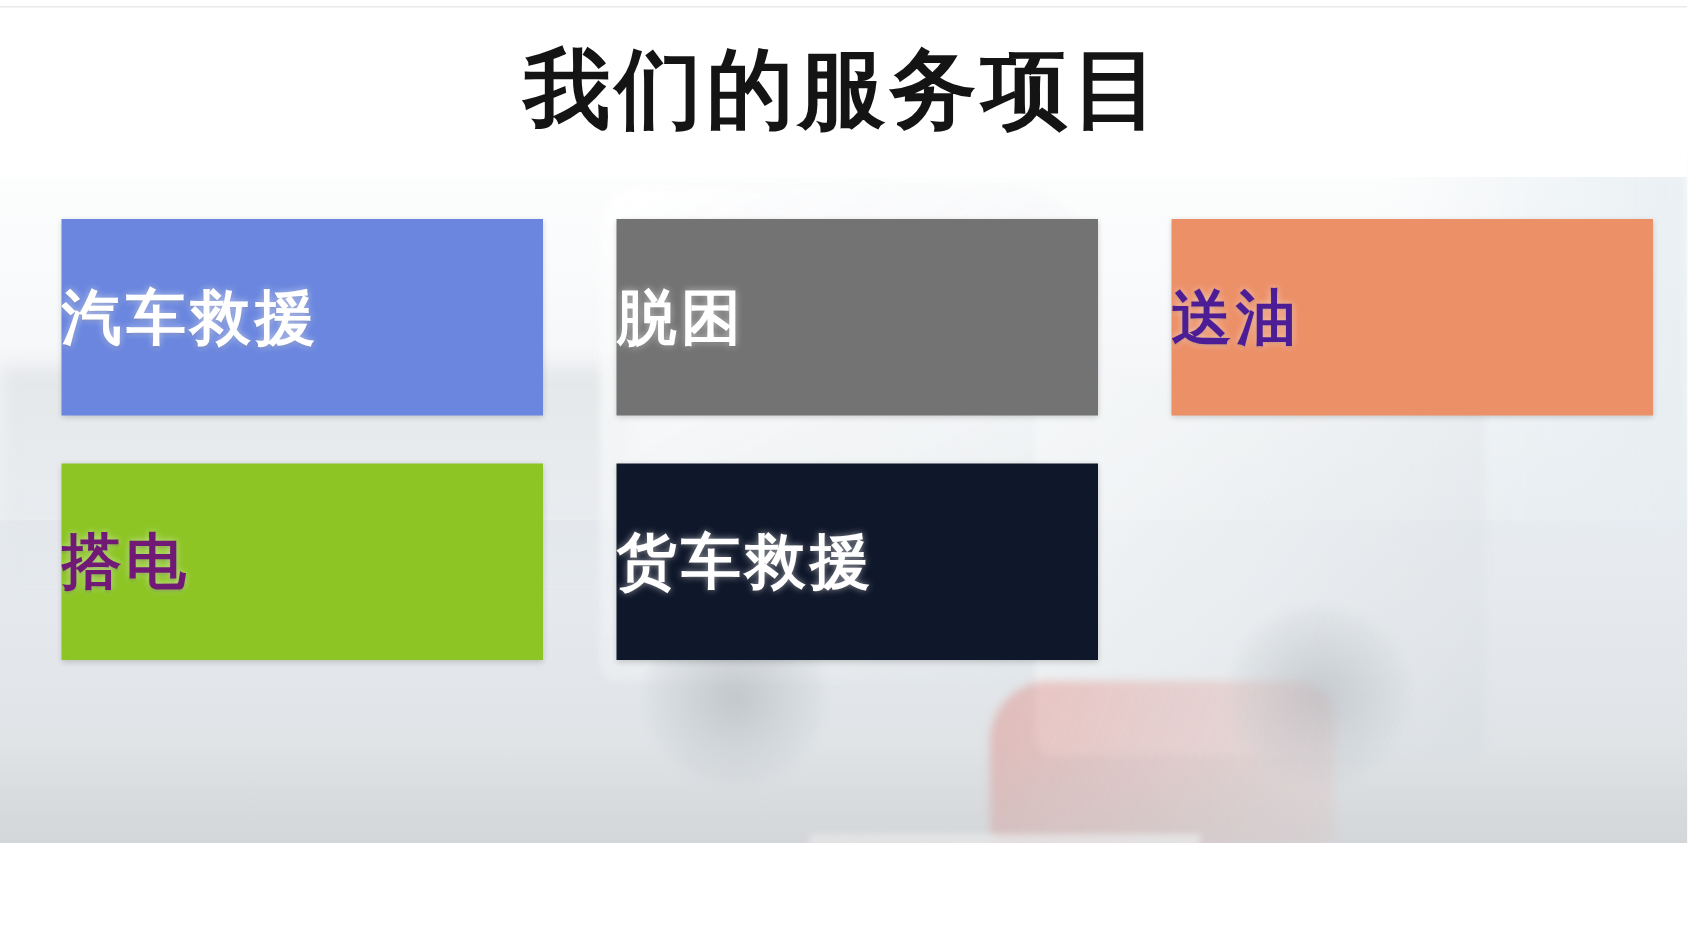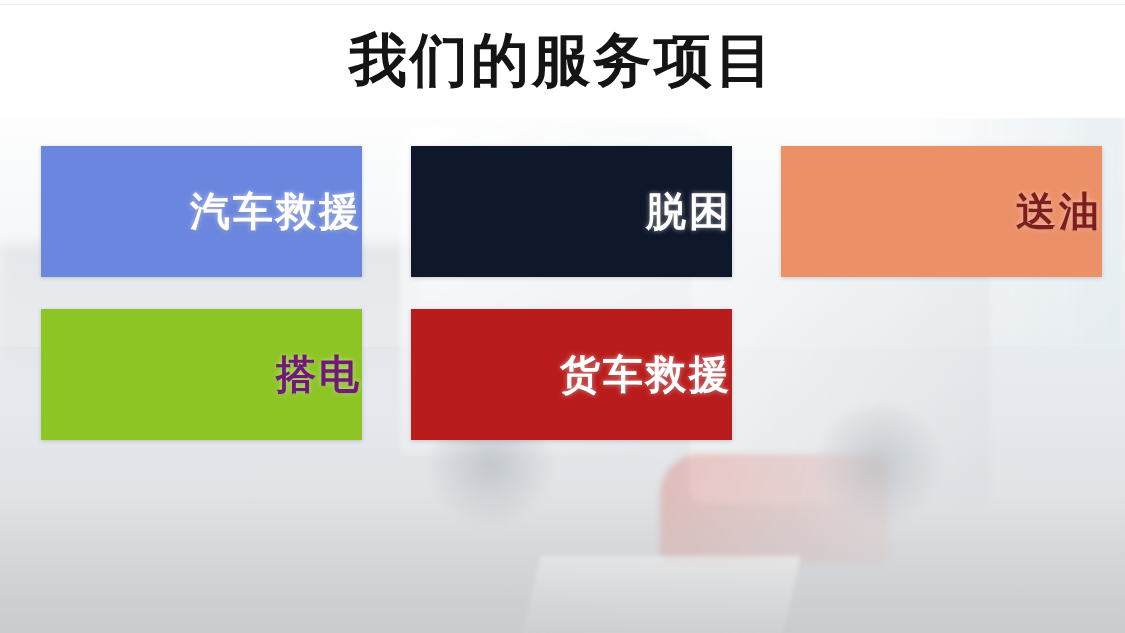--- a/index.html
+++ b/index.html
@@ -11,21 +11,21 @@
     width: 1125px;
     height: 633px;
     overflow: hidden;
     font-family: "Liberation Sans", "DejaVu Sans", sans-serif;
     background: #ffffff;
   }
 
   .poster {
     position: relative;
     width: 1125px;
-    height: 633px;
+    height: 562px;
     overflow: hidden;
     background: #fdfdfd;
   }
 
   
   .bg-photo {
     position: absolute;
     left: 0;
     top: 104px;
     width: 1125px;
@@ -163,39 +163,39 @@
     grid-template-rows: repeat(3, 131px);
     column-gap: 29px;
     row-gap: 32px;
     z-index: 6;
   }
 
   .tile {
     position: relative;
     display: flex;
     align-items: center;
-    justify-content: flex-end;
+    justify-content: flex-start;
     box-sizing: border-box;
     box-shadow: 0 1px 4px rgba(0,0,0,.18);
     cursor: pointer;
     overflow: hidden;
     margin-left: 20px;
   }
   .tile-label {
     font-size: 40px;
     font-weight: bold;
     letter-spacing: 3px;
     color: #ffffff;
     text-shadow: 0 0 5px rgba(255,255,255,.55),
                  0 1px 2px rgba(0,0,0,.22);
     white-space: nowrap;
     user-select: none;
   }
   
-  .tile.warm .tile-label { color: #7f1d1d; }
+  .tile.warm .tile-label { color: #4c1d95; }
   .tile.lime .tile-label { color: #701a75; }
 </style>
 </head>
 <body>
 
 <div class="poster">
 
   <div class="bg-photo">
     <div class="bg-shape far-hill"></div>
     <div class="bg-shape right-haze"></div>
@@ -213,33 +213,33 @@
     <div class="page-title">我们的服务项目</div>
   </div>
 
   <div class="grid">
 
     <div class="tile" style="background-color: rgb(106, 134, 222);">
       <span class="tile-label">汽车救援</span>
     </div>
 
 
-    <div class="tile" style="background-color: #0f172a;">
+    <div class="tile" style="background-color: #737373;">
       <span class="tile-label">脱困</span>
     </div>
 
 
 
     <div class="tile warm" style="background-color: rgb(236, 144, 104);">
       <span class="tile-label">送油</span>
     </div>
 
     <div class="tile lime" style="background-color: rgb(140, 197, 36);">
       <span class="tile-label">搭电</span>
     </div>
 
-    <div class="tile" style="background-color: #b91c1c;">
+    <div class="tile" style="background-color: #0f172a;">
       <span class="tile-label">货车救援</span>
     </div>
 
 
   </div>
 </div>
 
 </body></html>

